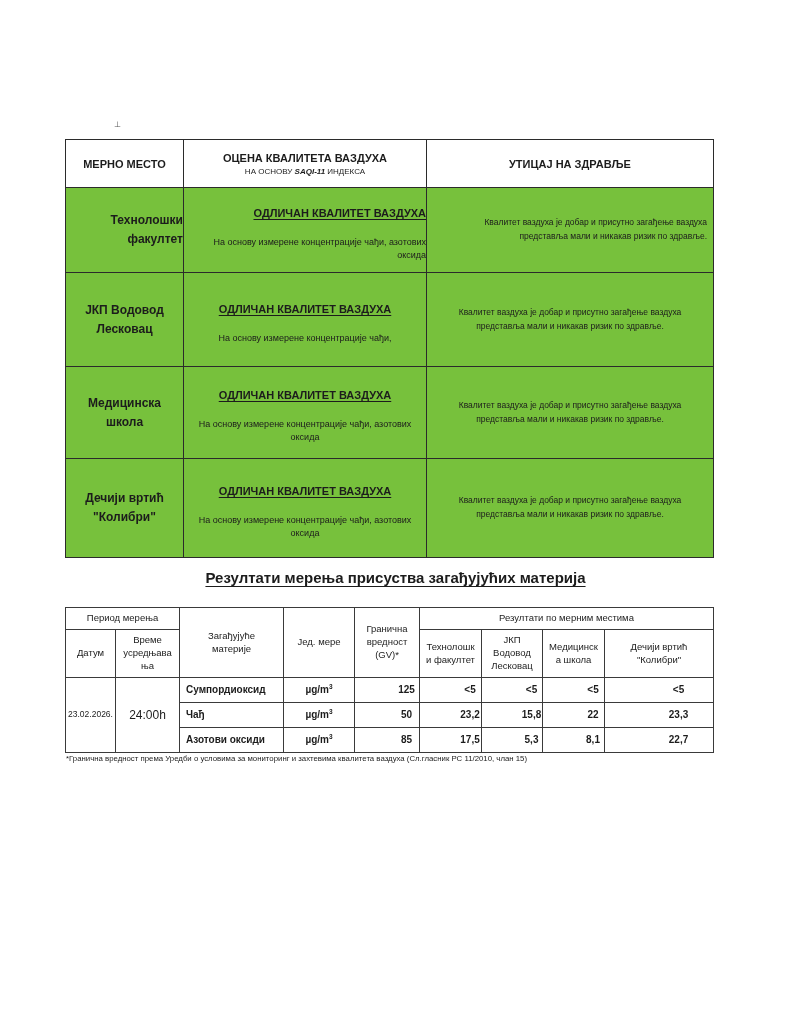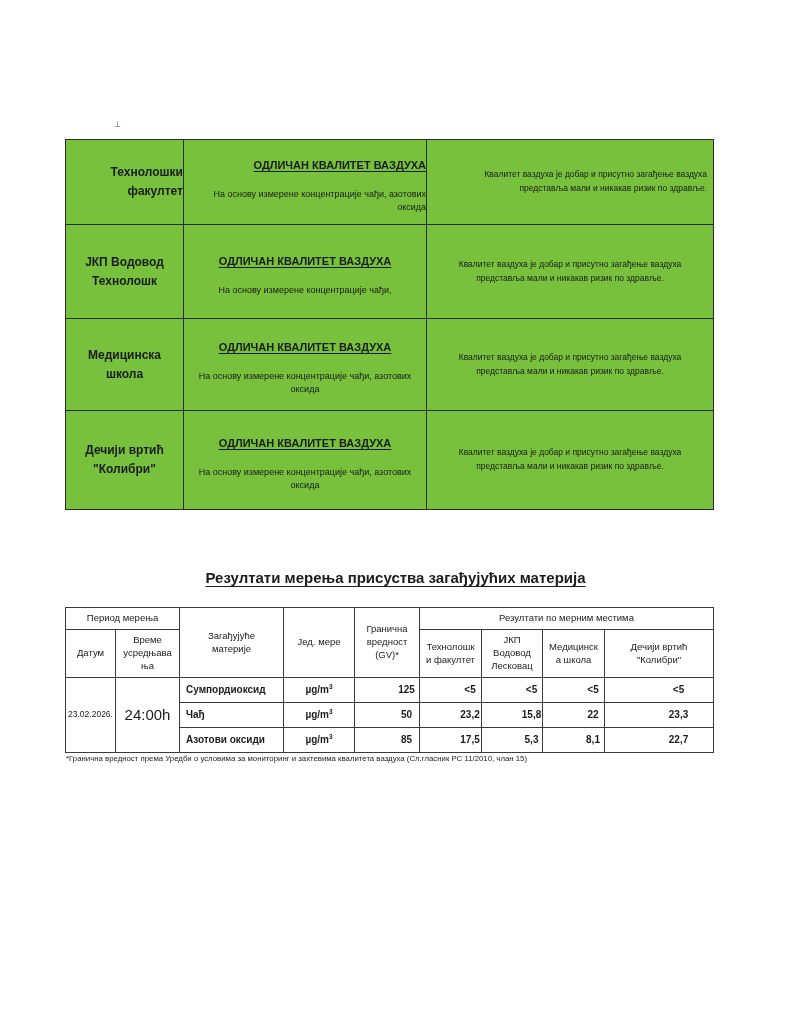--- a/index.html
+++ b/index.html
@@ -75,21 +75,21 @@
   .t2 td {
     border: 1.2px solid #3a3a3a;
     text-align: center; vertical-align: middle;
     font-size: 9.5px; line-height: 1.35;
     white-space: pre-line;
   }
   .t2 .hr1 td { height: 22px; }
   .t2 .hr2 td { height: 48px; }
   .t2 .dr td { height: 25px; }
   .t2 .date-cell { font-size: 8.5px; }
-  .t2 .time-cell { font-size: 15px; }
+  .t2 .time-cell { font-size: 12px; }
   .pollutant {
     text-align: left !important;
     padding-left: 6px;
     font-weight: 700; font-size: 10px !important;
   }
   .unit { font-weight: 700; font-size: 10px !important; }
   .unit sup { font-size: 6.5px; }
   .val { font-weight: 700; font-size: 10px !important; padding-left: 39px; }
   .footnote {
     position: absolute;
@@ -105,36 +105,48 @@
 
   <div class="anchor-mark">⊥</div>
 
   <table class="t1">
     <colgroup>
         <col style="width:118px">
         <col style="width:243px">
         <col style="width:287px">
       </colgroup>
     <tbody>
+      <tr class="hrow">
+        <td>
+          <div class="h-main">МЕРНО МЕСТО</div>
+        </td>
+        <td>
+          <div class="h-main">ОЦЕНА КВАЛИТЕТА ВАЗДУХА</div>
+          <div class="h-sub"><span>НА ОСНОВУ </span><b>SAQI-11</b><span> ИНДЕКСА</span></div>
+        </td>
+        <td>
+          <div class="h-main">УТИЦАЈ НА ЗДРАВЉЕ</div>
+        </td>
+      </tr>
 
       <tr class="grow r1">
         <td class="station">Технолошки
 факултет</td>
         <td class="assess-cell">
           <div class="assess-title">ОДЛИЧАН КВАЛИТЕТ ВАЗДУХА</div>
           <div class="assess-detail">На основу измерене концентрације чађи, азотових
 оксида</div>
         </td>
         <td class="health">Квалитет ваздуха је добар и присутно загађење ваздуха
 представља мали и никакав ризик по здравље.</td>
       </tr>
 
       <tr class="grow r2">
         <td class="station">ЈКП Водовод
-Технолошк</td>
+Лесковац</td>
         <td class="assess-cell">
           <div class="assess-title">ОДЛИЧАН КВАЛИТЕТ ВАЗДУХА</div>
           <div class="assess-detail">На основу измерене концентрације чађи,</div>
         </td>
         <td class="health">Квалитет ваздуха је добар и присутно загађење ваздуха
 представља мали и никакав ризик по здравље.</td>
       </tr>
 
       <tr class="grow r3">
         <td class="station">Медицинска

